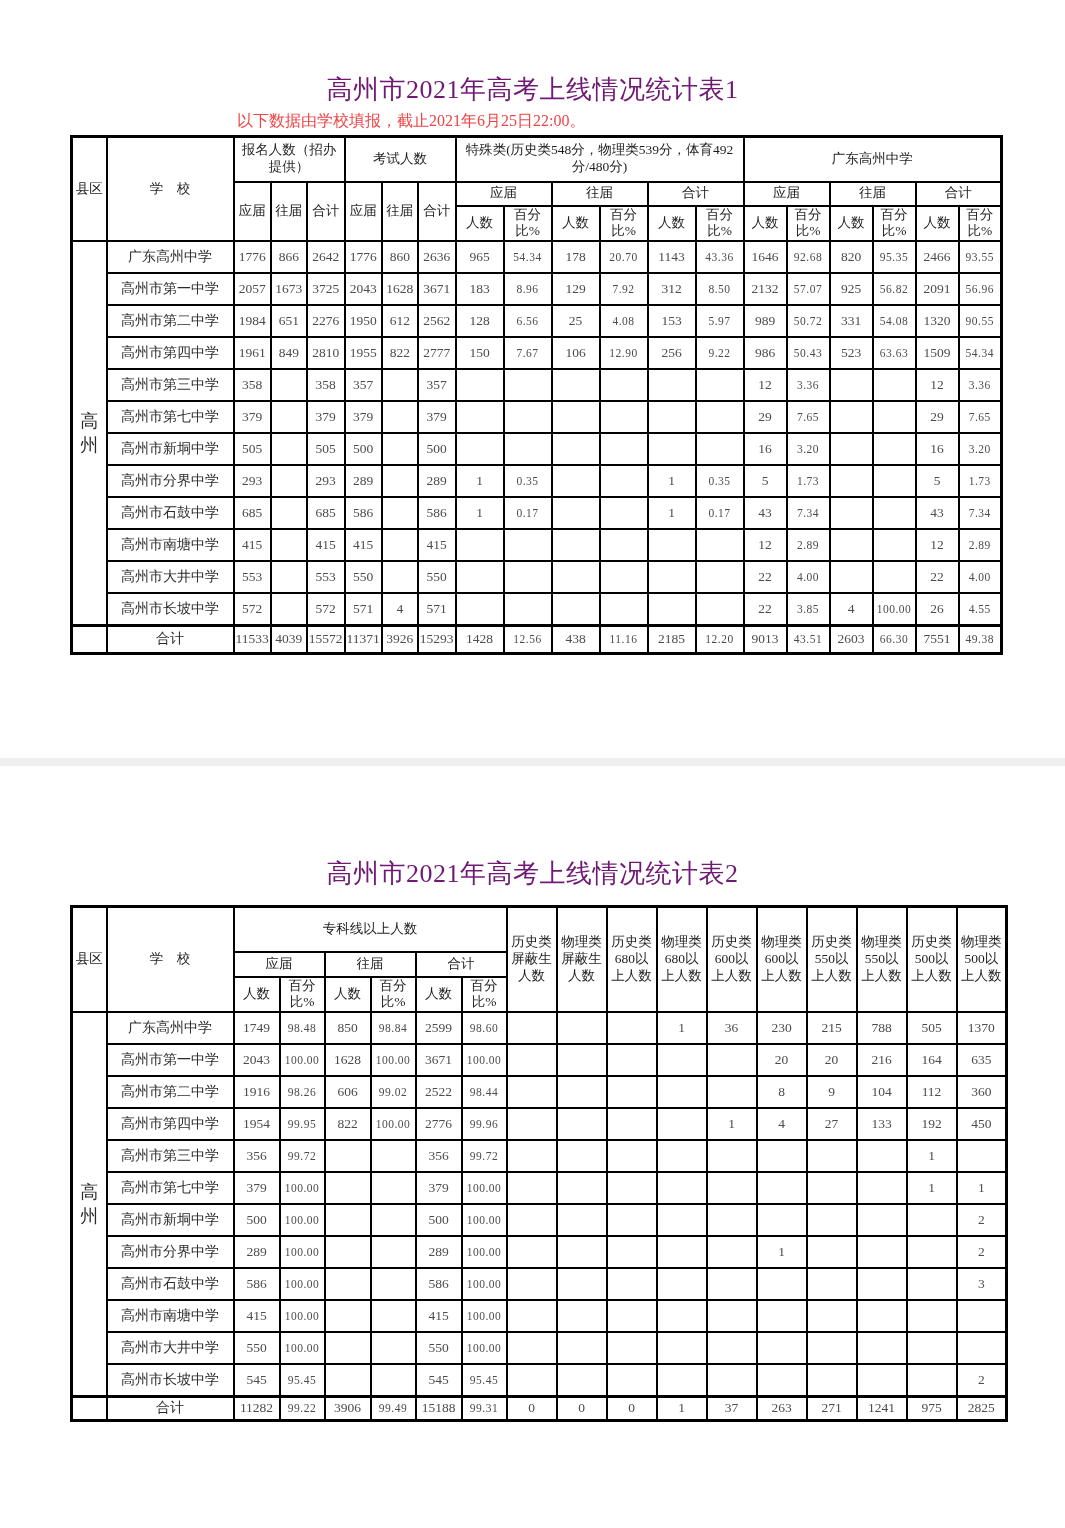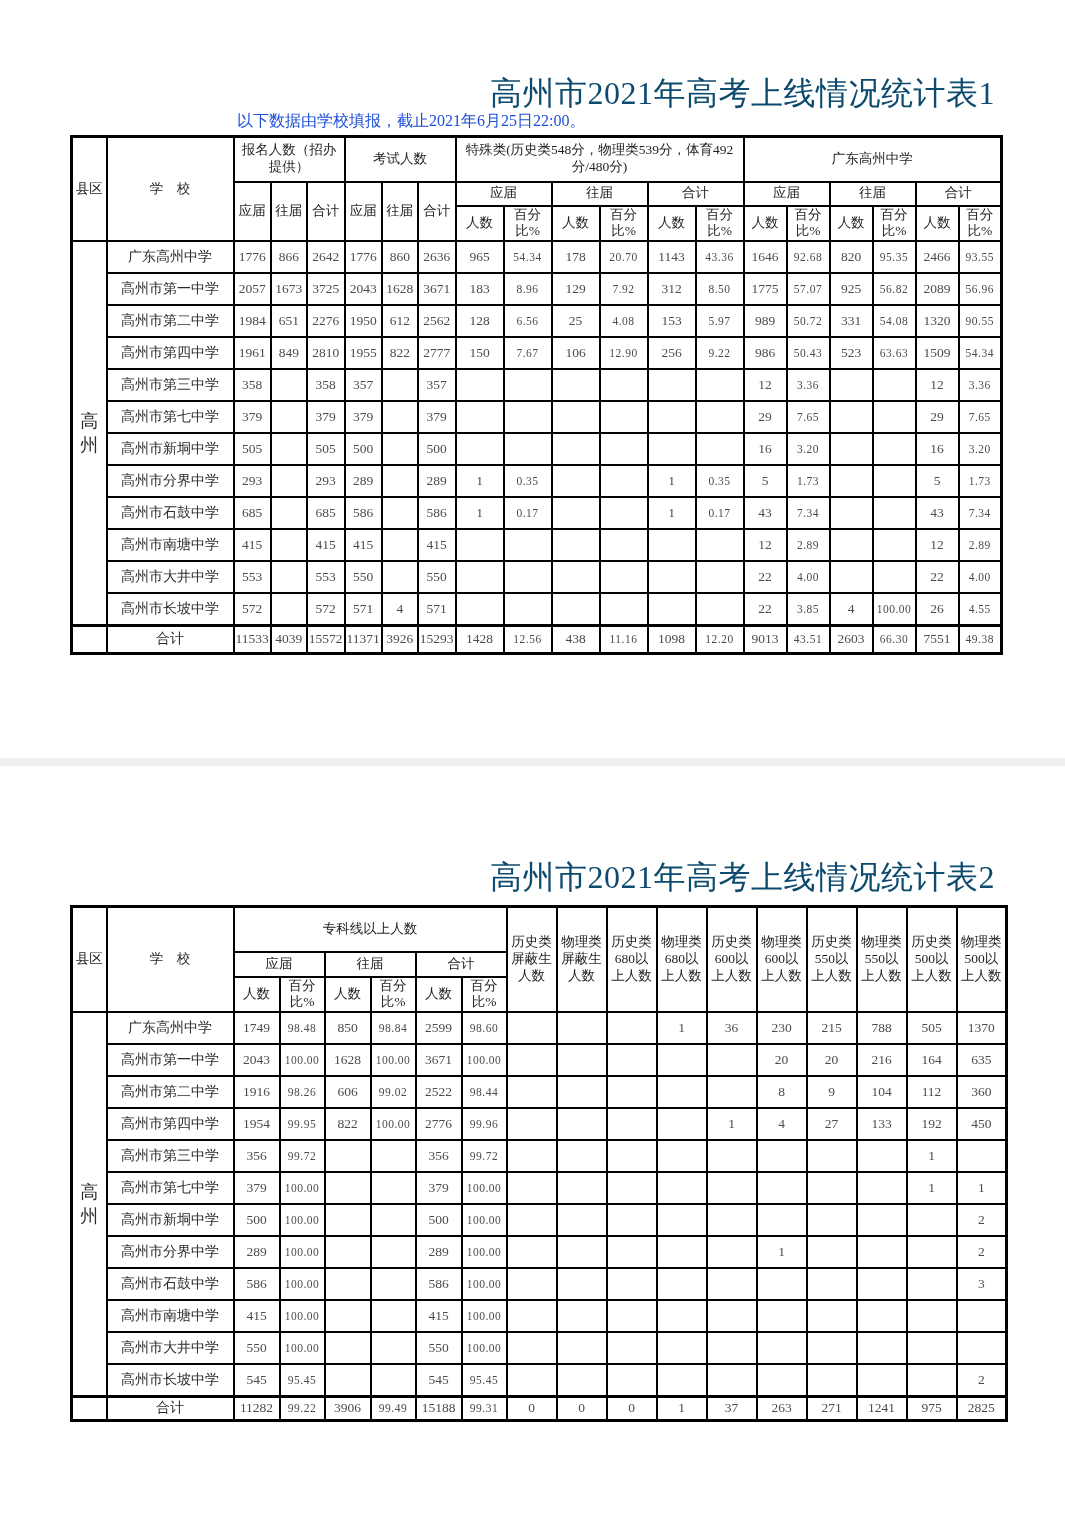--- a/index.html
+++ b/index.html
@@ -5,28 +5,28 @@
   * { margin:0; padding:0; box-sizing:border-box; }
   html,body { background:#ffffff; }
   body {
     width:1065px; height:1528px;
     font-family:"Liberation Serif","DejaVu Serif",serif;
   }
   .page { position:relative; width:1065px; height:1528px; background:#fff; overflow:hidden; }
 
   .title {
     position:absolute; left:70px; width:925px;
-    text-align:right; font-size:32px; color:#0c4a6e;
+    text-align:center; font-size:26px; color:#701a75;
     white-space:nowrap; letter-spacing:0.5px;
   }
   #title1 { top:72px; }
   #title2 { top:856px; }
   #subtitle1 {
     position:absolute; left:237px; top:111px;
-    font-size:16px; color:#1d4ed8;
+    font-size:16px; color:#ef4444;
   }
 
   .divider { position:absolute; left:0; top:758px; width:1065px; height:8px; background:#efefef; }
 
   .tblwrap { position:absolute; }
   #table1-wrap { left:70px; top:135px; }
   #table2-wrap { left:70px; top:905px; }
 
   table.grid { border-collapse:collapse; table-layout:fixed; border:3px solid #000; background:#fff; }
   table.grid th, table.grid td {
@@ -154,25 +154,25 @@
             <td class="num">3725</td>
             <td class="num">2043</td>
             <td class="num">1628</td>
             <td class="num">3671</td>
             <td class="num">183</td>
             <td class="pct">8.96</td>
             <td class="num">129</td>
             <td class="pct">7.92</td>
             <td class="num">312</td>
             <td class="pct">8.50</td>
-            <td class="num">1775</td>
+            <td class="num">2132</td>
             <td class="pct">57.07</td>
             <td class="num">925</td>
             <td class="pct">56.82</td>
-            <td class="num">2089</td>
+            <td class="num">2091</td>
             <td class="pct">56.96</td>
           </tr>
           <tr>
             <td class="school">高州市第二中学</td>
             <td class="num">1984</td>
             <td class="num">651</td>
             <td class="num">2276</td>
             <td class="num">1950</td>
             <td class="num">612</td>
             <td class="num">2562</td>
@@ -384,21 +384,21 @@
             <td class="num">11533</td>
             <td class="num">4039</td>
             <td class="num">15572</td>
             <td class="num">11371</td>
             <td class="num">3926</td>
             <td class="num">15293</td>
             <td class="num">1428</td>
             <td class="pct">12.56</td>
             <td class="num">438</td>
             <td class="pct">11.16</td>
-            <td class="num">1098</td>
+            <td class="num">2185</td>
             <td class="pct">12.20</td>
             <td class="num">9013</td>
             <td class="pct">43.51</td>
             <td class="num">2603</td>
             <td class="pct">66.30</td>
             <td class="num">7551</td>
             <td class="pct">49.38</td>
           </tr>
         </tbody>
     </table>

